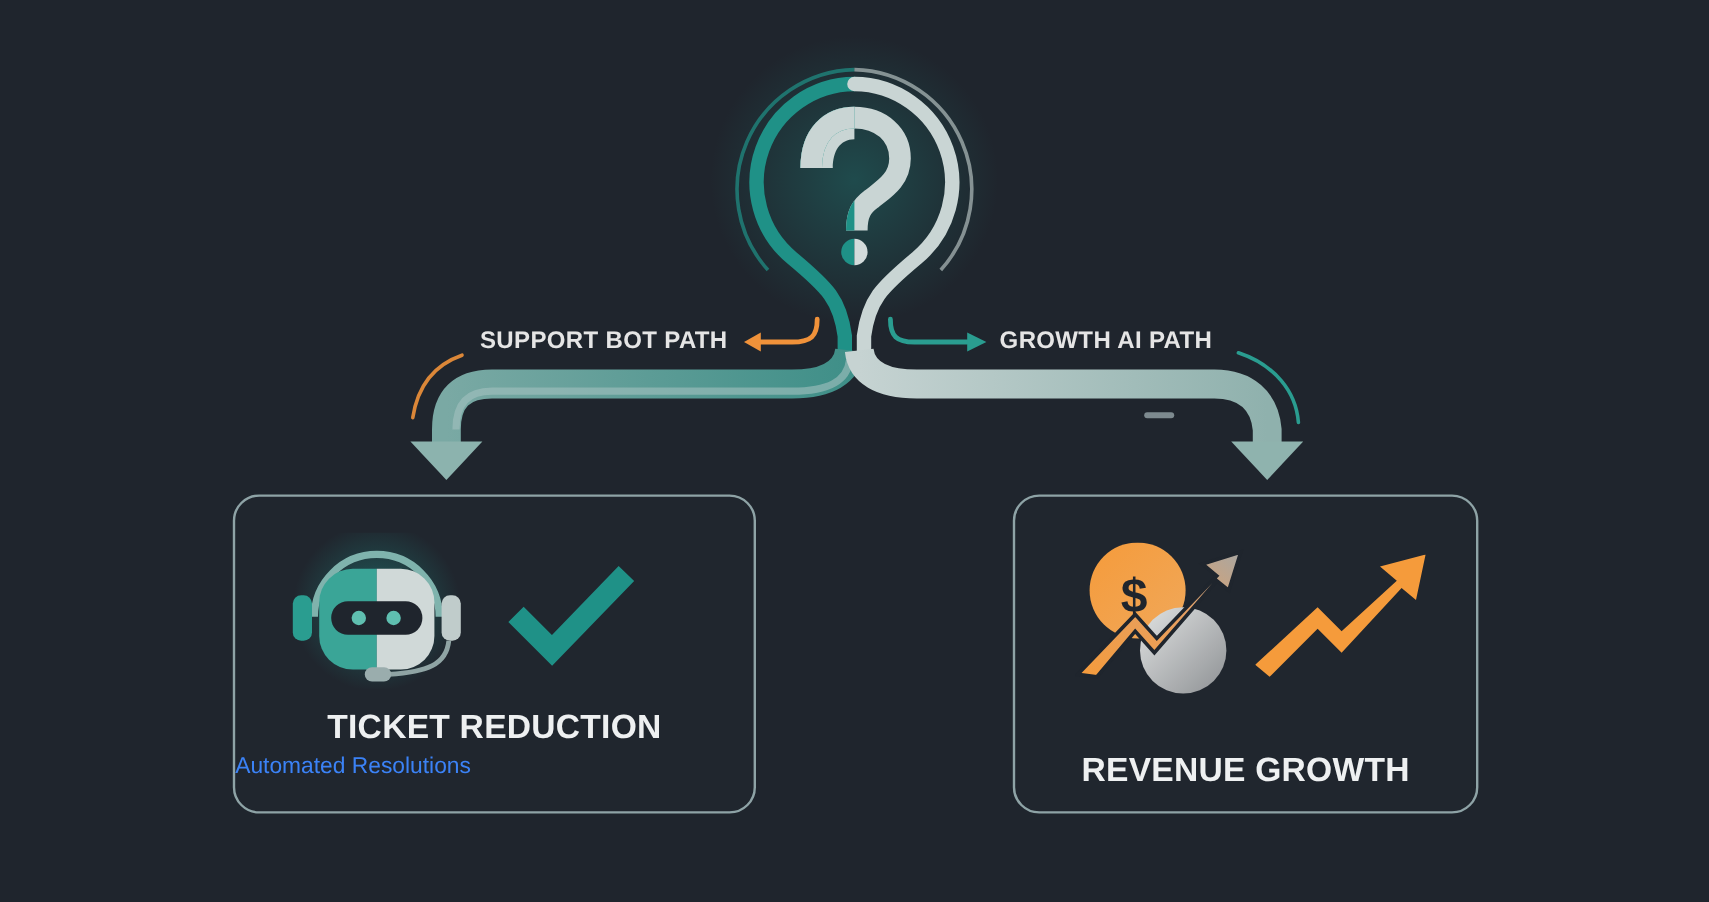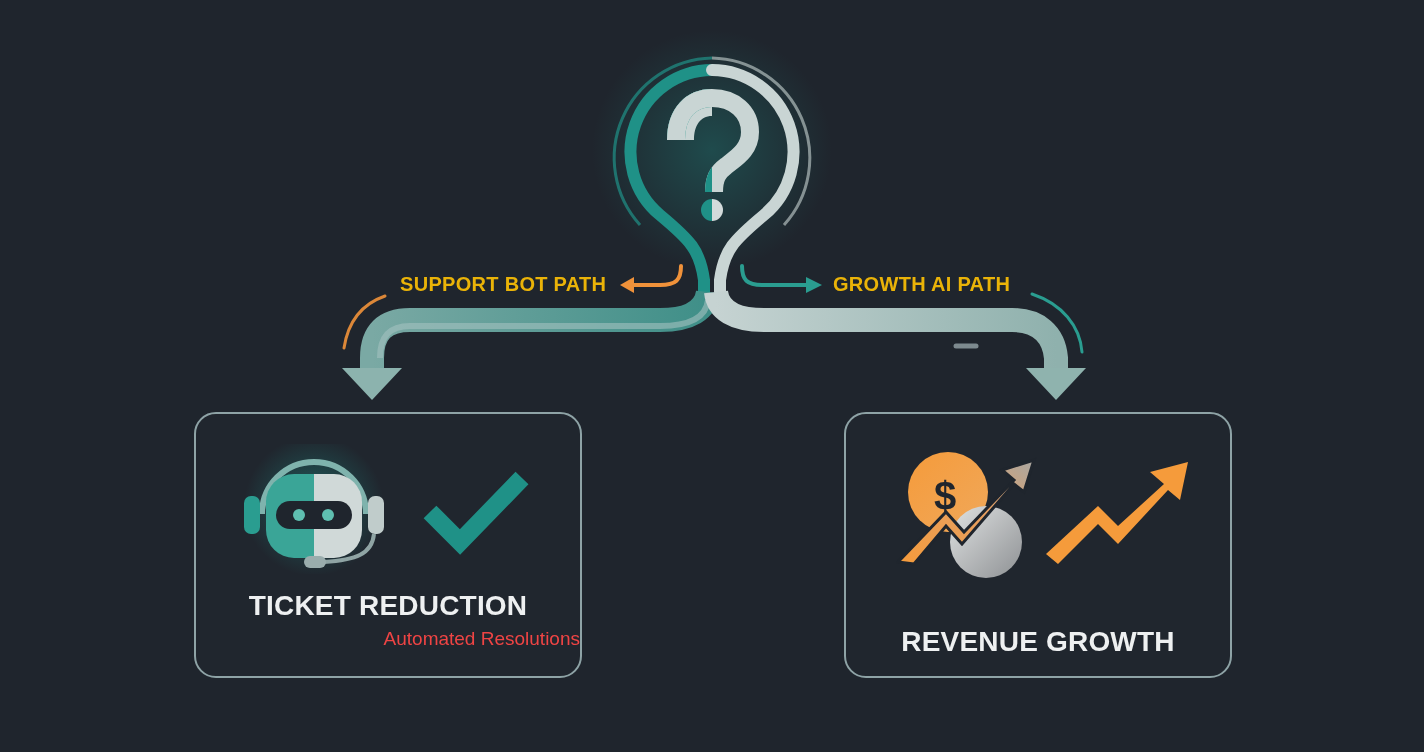--- a/index.html
+++ b/index.html
@@ -5,35 +5,35 @@
   html, body { margin: 0; padding: 0; }
   body {
     width: 1424px; height: 752px; overflow: hidden;
     background: #1f252d;
     font-family: "Liberation Sans", "DejaVu Sans", sans-serif;
     position: relative;
   }
   .canvas { position: absolute; inset: 0; }
   svg.flow { position: absolute; left: 0; top: 0; }
   .path-label {
-    position: absolute; color: #eab308; font-weight: 700;
+    position: absolute; color: #e5e5e5; font-weight: 700;
     font-size: 20px; letter-spacing: 0.3px;
   }
   .card {
     position: absolute; box-sizing: border-box;
     border: 2px solid #8ea3a6; border-radius: 22px;
     background: #20262e;
   }
   .card-title {
     position: absolute; left: 0; right: 0; text-align: center;
     color: #eef0f1; font-weight: 700; font-size: 28px; letter-spacing: 0.2px;
   }
   .card-sub {
-    position: absolute; left: 0; right: 0; text-align: right;
-    color: #ef4444; font-size: 19px;
+    position: absolute; left: 0; right: 0; text-align: left;
+    color: #3b82f6; font-size: 19px;
   }
   .icon { position: absolute; }
 </style>
 </head>
 <body>
 
 <div class="canvas">
 
   <svg class="flow" width="1424" height="752" viewBox="0 0 1424 752">
     <defs>
@@ -127,21 +127,21 @@
 
     <g>
       <path d="M742 266 C 742 280, 747 285, 762 285 L 806 285" fill="none" stroke="#2a9d90" stroke-width="4" stroke-linecap="round"></path>
       <polygon points="822,285 806,277 806,293" fill="#2a9d90"></polygon>
     </g>
   </svg>
 
   <span class="path-label" style="left:400px; top:273px;">SUPPORT BOT PATH</span>
   <span class="path-label" style="left:833px; top:273px;">GROWTH AI PATH</span>
 
-  <div class="card" style="left:194px; top:412px; width:388px; height:266px;padding-left:12px;">
+  <div class="card" style="left:194px; top:412px; width:436px; height:266px;padding-left:12px;">
     <svg class="icon" style="left:40px; top:30px;" width="300" height="130" viewBox="0 0 300 130">
       <circle cx="78" cy="62" r="70" fill="url(#botGlow)"></circle>
 
       <path d="M26 70 A 52 52 0 0 1 130 70" fill="none" stroke="#7fb3ad" stroke-width="6"></path>
 
       <rect x="8" y="52" width="16" height="38" rx="7" fill="#2a9d90"></rect>
       <rect x="132" y="52" width="16" height="38" rx="7" fill="#c0cccb"></rect>
 
       <clipPath id="headL">
           <rect x="20" y="0" width="58" height="130"></rect>

